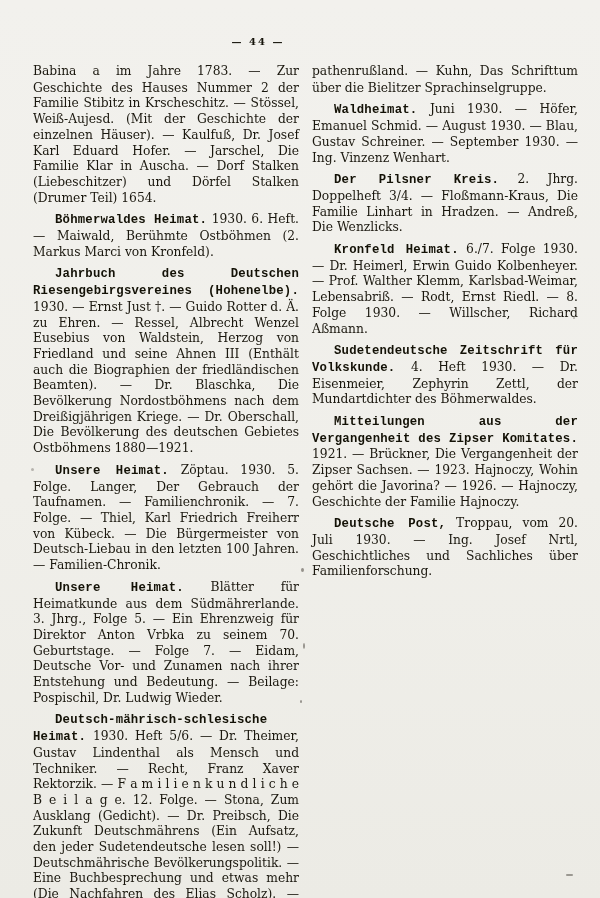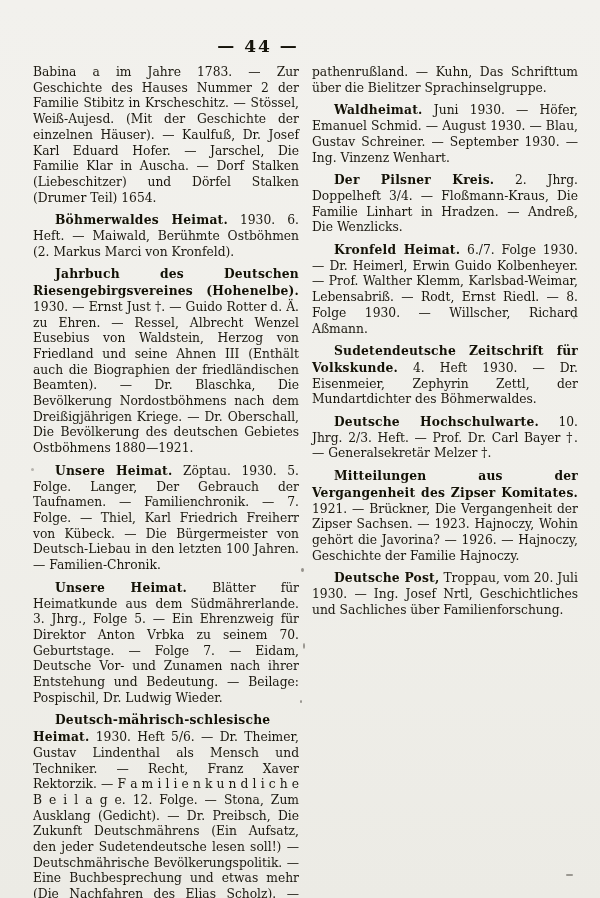--- a/index.html
+++ b/index.html
@@ -8,34 +8,34 @@
     font-family:"DejaVu Serif", serif;
     background:#e7e6e2;
   }
   .page {
     position:relative; width:600px; height:898px; overflow:hidden;
     background:linear-gradient(180deg,#f2f1ed 0%,#f0efea 55%,#ecebe5 100%);
     color:#1a170e;
   }
   .pageno {
     position:absolute; top:36px; left:0; width:516px;
-    text-align:center; font-weight:bold; font-size:17px; letter-spacing:2px;
+    text-align:center; font-weight:bold; font-size:10px; letter-spacing:2px;
     color:#15130a;
   }
   .cols {
     position:absolute; top:64px; left:33px; width:545px;
     display:flex; gap:13px;
   }
   .col {
     width:266px; font-size:12.3px; line-height:15.7px;
     text-align:justify; hyphens:none;
   }
   p.entry { margin:0 0 6px 0; text-indent:22px; }
   p.entry.cont { text-indent:0; }
-  .jt { font-weight:bold; color:#131106; letter-spacing:0.2px; }
+  .jt { font-weight:bold; color:#131106; letter-spacing:0.2px;font-family:Liberation Mono, monospace; }
   
   .speck { position:absolute; background:#4a463e; border-radius:50%; opacity:.55; }
   .s1 { left:301px; top:568px; width:3px; height:4px; }
   .s2 { left:303px; top:643px; width:2px; height:6px; }
   .s3 { left:300px; top:700px; width:2px; height:3px; }
   .s4 { left:566px; top:874px; width:7px; height:2px; border-radius:1px; opacity:.5; }
   .s5 { left:31px;  top:468px; width:3px; height:3px; opacity:.35; }
   .s6 { left:573px; top:317px; width:2px; height:2px; opacity:.4; }
 </style>
 </head>
@@ -56,21 +56,20 @@
       <p class="entry"><b class="jt">Deutsch-mährisch-schlesische Heimat.</b> <span>1930. Heft 5/6. — Dr. Theimer, Gustav Lindenthal als Mensch und Techniker. — Recht, Franz Xaver Rektorzik. — F a m i l i e n k u n d l i c h e B e i l a g e. 12. Folge. — Stona, Zum Ausklang (Gedicht). — Dr. Preibsch, Die Zukunft Deutschmährens (Ein Aufsatz, den jeder Sudetendeutsche lesen soll!) — Deutschmährische Bevölkerungspolitik. — Eine Buchbesprechung und etwas mehr (Die Nachfahren des Elias Scholz). — Mittelstelle für Familienforschung Znaim und Umgebung. — Forschungshilfe. — Familienforschungshilfe. — 1930. Heft 7/8. — Dr. Wolf, Carry Hauser. — Prof. Dr. Theodor Deimel. — F a m i l i e n k u n d l i c h e B e i l a g e. 13. Folge. — Dr. Preibsch, Die Bevölkerungsverschiebungen im Schönhengstgau. — Finckh, Der letzte Ahne. — Familienkarte als Grundlage für alle Maßnahmen auf bevölkerungspolitischem Gebiete.</span></p>
 
     </div>
 
     <div class="col">
       <p class="entry cont"><b class="jt"></b> <span>pathenrußland. — Kuhn, Das Schrifttum über die Bielitzer Sprachinselgruppe.</span></p>
       <p class="entry"><b class="jt">Waldheimat.</b> <span>Juni 1930. — Höfer, Emanuel Schmid. — August 1930. — Blau, Gustav Schreiner. — September 1930. — Ing. Vinzenz Wenhart.</span></p>
       <p class="entry"><b class="jt">Der Pilsner Kreis.</b> <span>2. Jhrg. Doppelheft 3/4. — Floßmann-Kraus, Die Familie Linhart in Hradzen. — Andreß, Die Wenzlicks.</span></p>
       <p class="entry"><b class="jt">Kronfeld Heimat.</b> <span>6./7. Folge 1930. — Dr. Heimerl, Erwin Guido Kolbenheyer. — Prof. Walther Klemm, Karlsbad-Weimar, Lebensabriß. — Rodt, Ernst Riedl. — 8. Folge 1930. — Willscher, Richard Aßmann.</span></p>
       <p class="entry"><b class="jt">Sudetendeutsche Zeitschrift für Volkskunde.</b> <span>4. Heft 1930. — Dr. Eisenmeier, Zephyrin Zettl, der Mundartdichter des Böhmerwaldes.</span></p>
-      <p class="entry"><b class="jt">Deutsche Hochschulwarte.</b> <span>10. Jhrg. 2/3. Heft. — Prof. Dr. Carl Bayer †. — Generalsekretär Melzer †.</span></p>
       <p class="entry"><b class="jt">Mitteilungen aus der Vergangenheit des Zipser Komitates.</b> <span>1921. — Brückner, Die Vergangenheit der Zipser Sachsen. — 1923. Hajnoczy, Wohin gehört die Javorina? — 1926. — Hajnoczy, Geschichte der Familie Hajnoczy.</span></p>
       <p class="entry"><b class="jt">Deutsche Post,</b> <span>Troppau, vom 20. Juli 1930. — Ing. Josef Nrtl, Geschichtliches und Sachliches über Familienforschung.</span></p>
 
     </div>
 
   </div>
 
   <div class="speck s1"></div>
   <div class="speck s2"></div>
   <div class="speck s3"></div>

